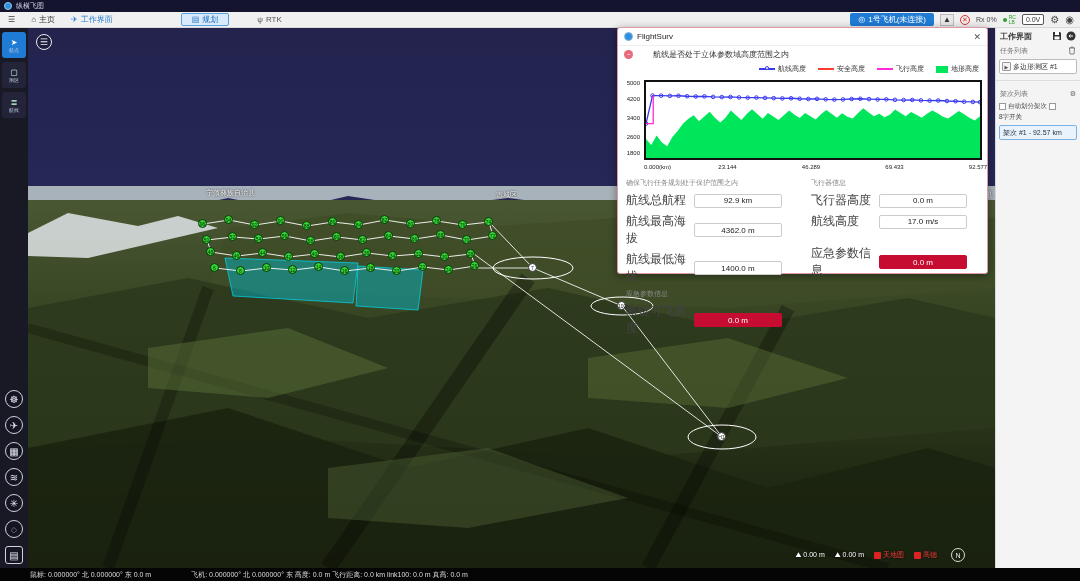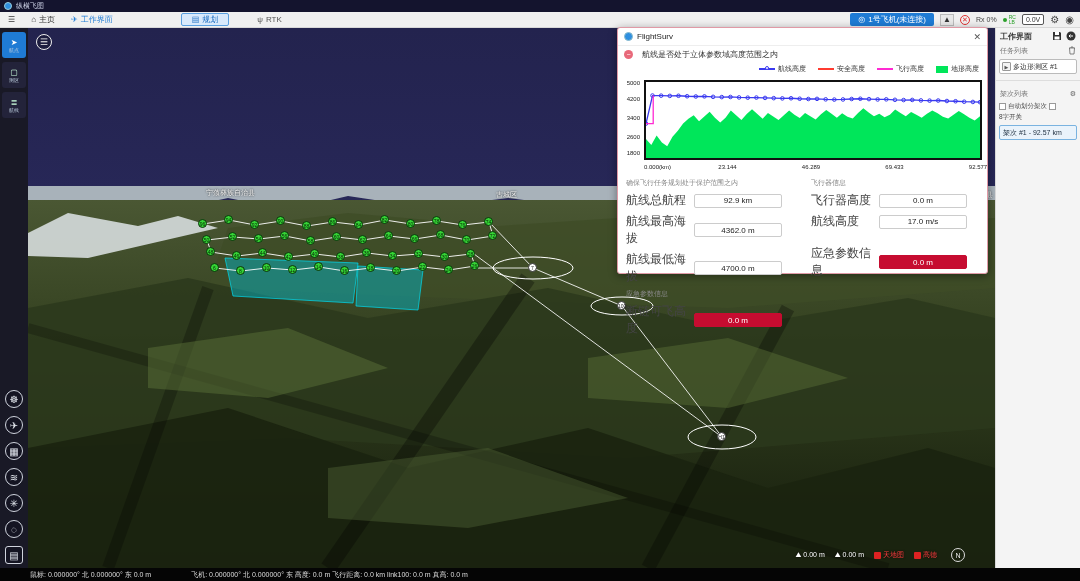--- a/index.html
+++ b/index.html
@@ -72,21 +72,21 @@
   .railicon.square { border-radius:3px; }
 
   
   .dialog { position:absolute; left:617px; top:27px; width:371px; height:247px; background:#fff;
     border:1px solid #e09aa6; border-radius:3px; box-shadow:0 2px 8px rgba(0,0,0,.4); font-size:9px; }
   .dlg-title { height:18px; display:flex; align-items:center; gap:4px; padding:0 6px;
     border-bottom:1px solid #eee; }
   .dlg-logo { width:9px; height:9px; border-radius:50%; background:#2f8fe0; border:1px solid #8bc; }
   .dlg-title-text { font-size:8px; color:#222; }
   .dlg-close { margin-left:auto; color:#555; font-size:9px; }
-  .dlg-warning { display:flex; align-items:center; gap:9px; padding:3px 6px; }
+  .dlg-warning { display:flex; align-items:center; gap:20px; padding:3px 6px; }
   .warn-ic { width:9px; height:9px; border-radius:50%; background:#e8697a; color:#fff; font-size:7px;
     line-height:9px; text-align:center; }
   .warn-text { font-size:8px; color:#333; }
   .legend { position:absolute; right:8px; top:36px; display:flex; gap:12px; align-items:center; }
   .leg-item { display:flex; align-items:center; gap:3px; font-size:7px; color:#333; }
   .leg-line { width:16px; height:2px; position:relative; }
   .leg-line .mk { position:absolute; left:6px; top:-2px; width:4px; height:4px; border-radius:50%;
     border:1.5px solid; background:#fff; }
   .leg-swatch { width:12px; height:7px; }
   .chart-wrap { position:absolute; left:26px; top:52px; }
@@ -384,21 +384,21 @@
           <div class="frow">
               <span class="flabel">航线总航程</span>
               <span class="fval">92.9 km</span>
             </div>
           <div class="frow">
               <span class="flabel">航线最高海拔</span>
               <span class="fval">4362.0 m</span>
             </div>
           <div class="frow">
               <span class="flabel">航线最低海拔</span>
-              <span class="fval">4700.0 m</span>
+              <span class="fval">1400.0 m</span>
             </div>
           <div class="col-h">应急参数信息</div>
           <div class="frow">
               <span class="flabel">断链可飞高度</span>
               <span class="fval red">0.0 m</span>
             </div>
         </div>
         <div class="col">
           <div class="col-h">飞行器信息</div>
           <div class="frow">

